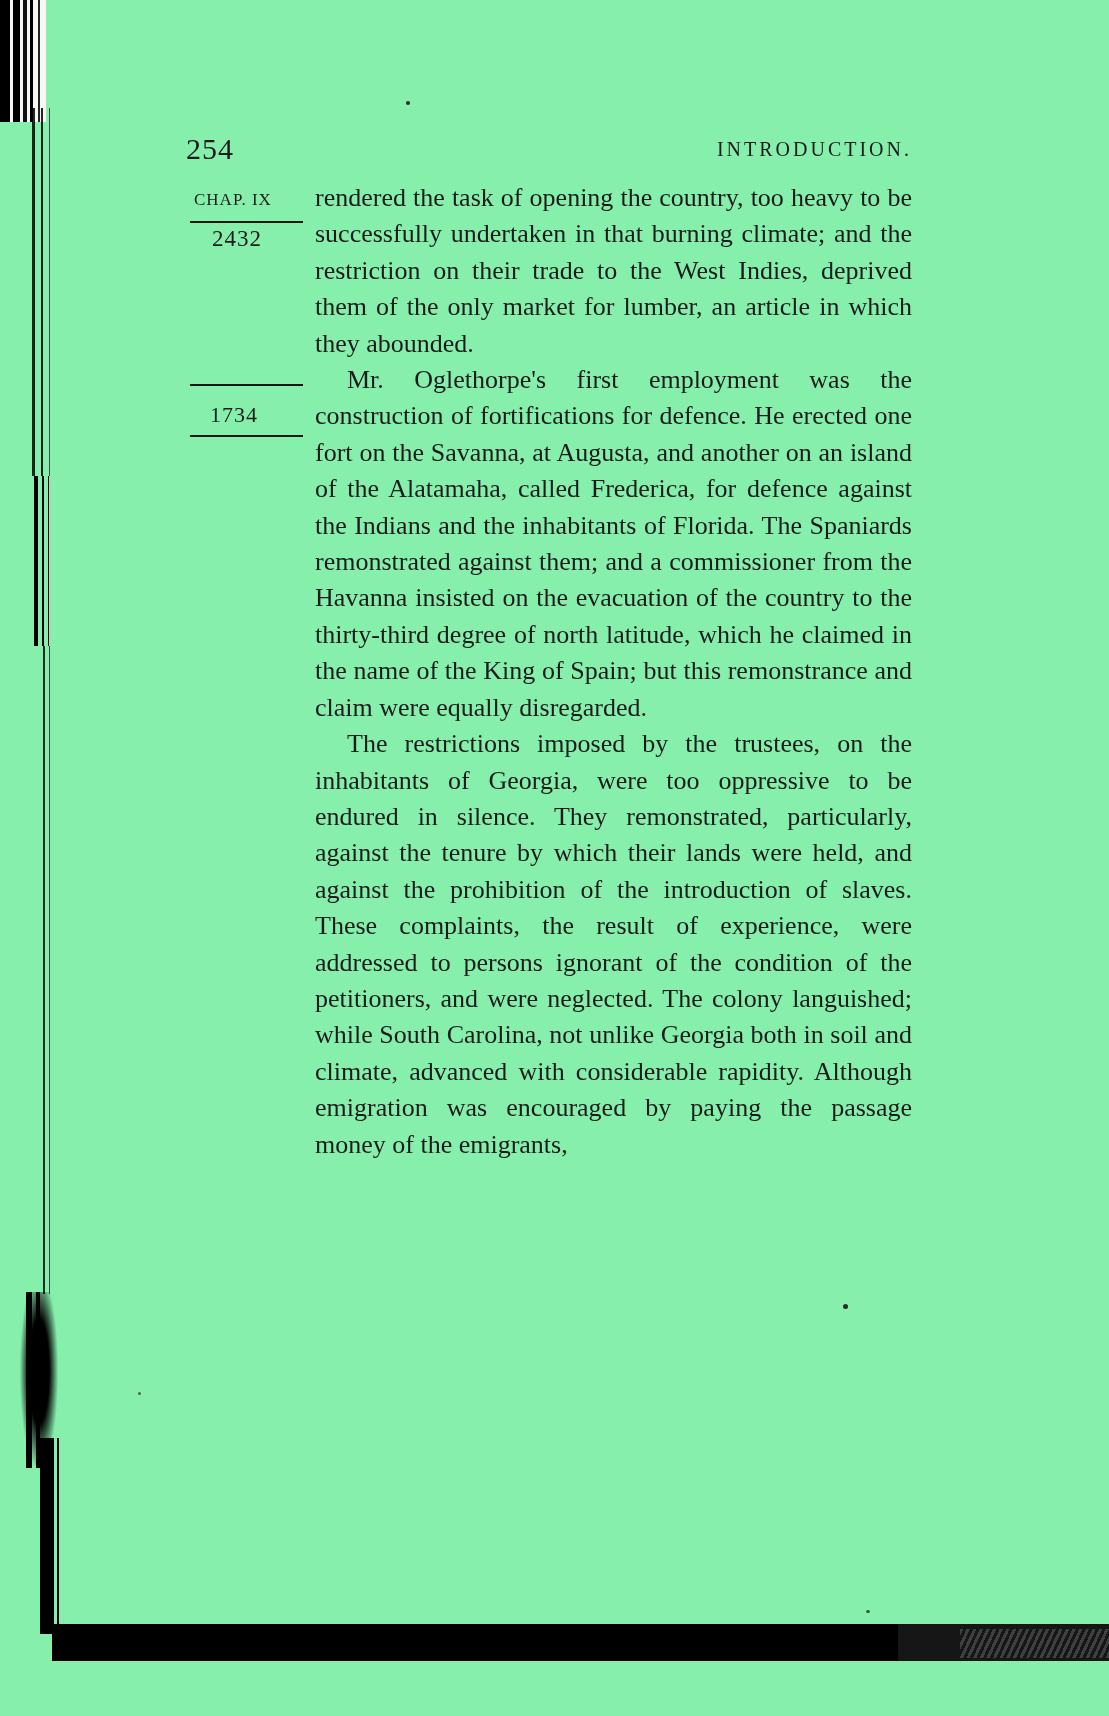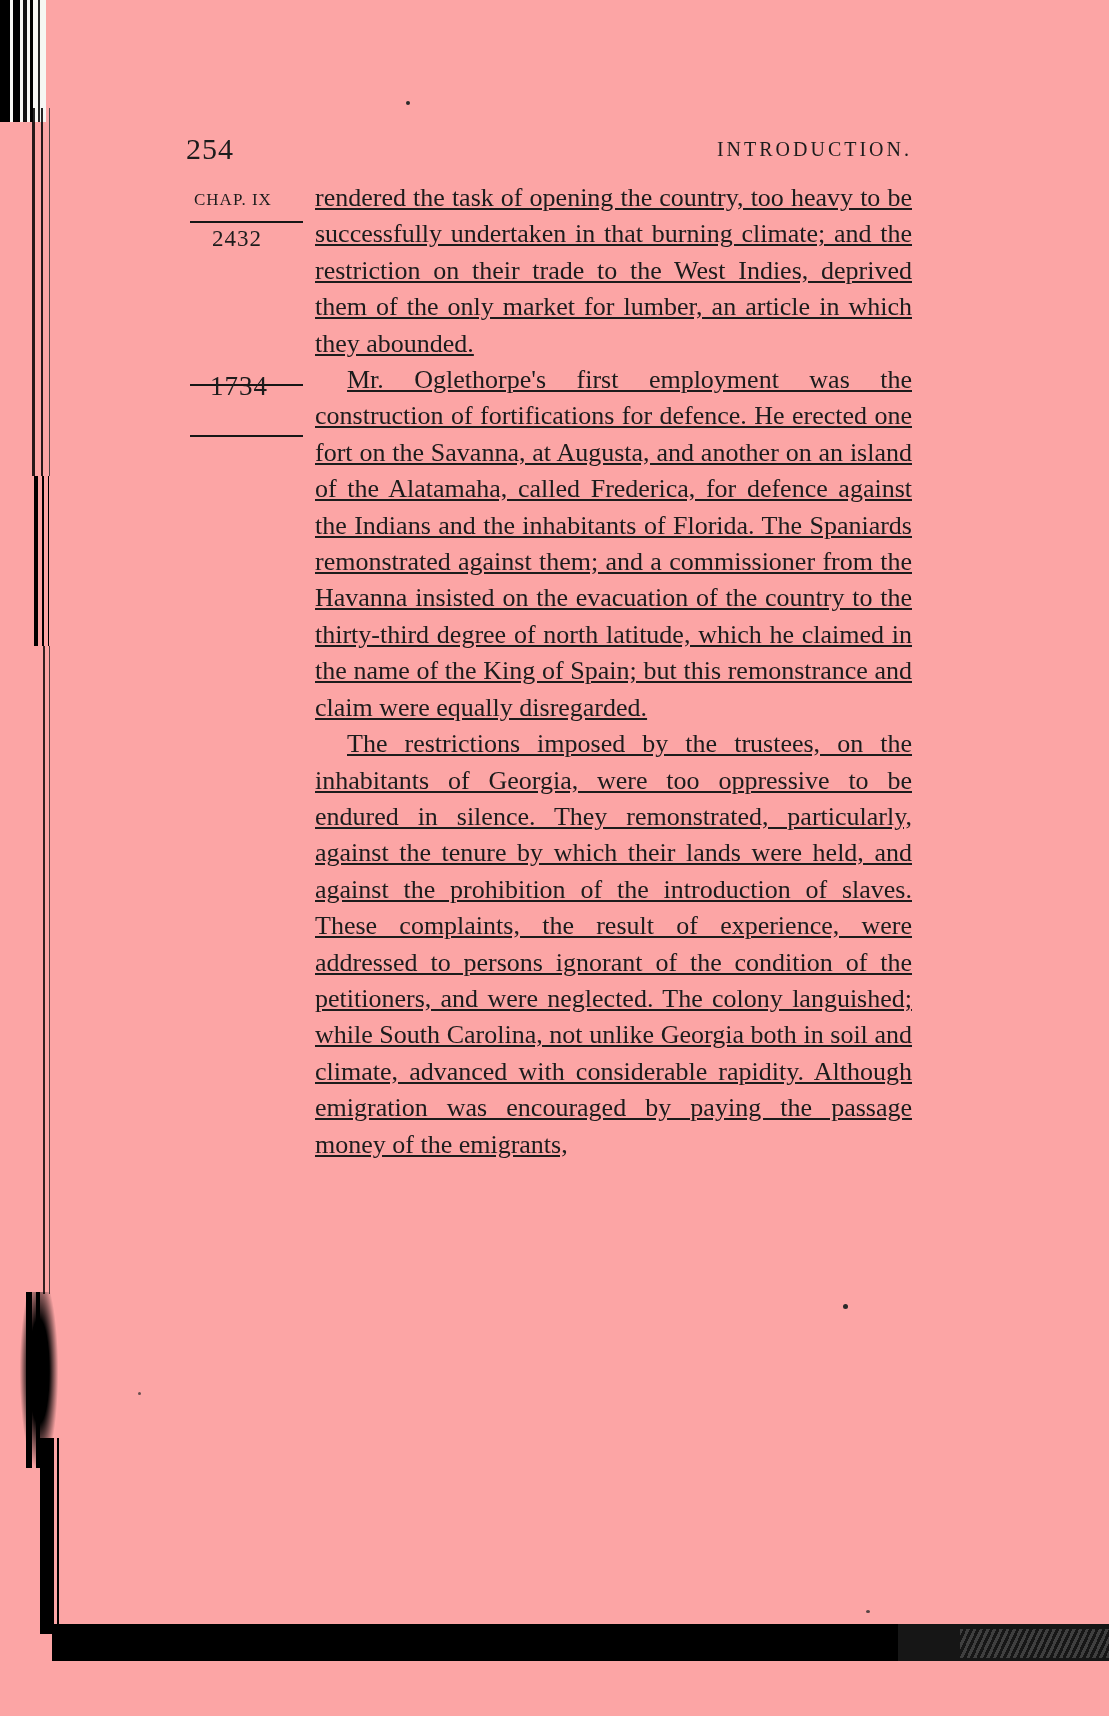--- a/index.html
+++ b/index.html
@@ -1,41 +1,41 @@
 <!DOCTYPE html>
 <html><head>
 <meta charset="utf-8">
 <style>
   html,body{margin:0;padding:0;background:#d9d9d6;}
   .page{
     position:relative;width:1109px;height:1716px;margin:0 auto;
-    background:#fca5a5;overflow:hidden;
+    background:#86efac;overflow:hidden;
     font-family:"Liberation Serif", serif;color:#1c1c1c;
   }
 
   
   .page-number{position:absolute;left:186px;top:132px;font-size:30px;letter-spacing:1px;}
   .running-header{position:absolute;left:315px;top:138px;width:597px;text-align:right;
     font-size:20px;letter-spacing:3px;}
 
   
   .note-chap{position:absolute;left:194px;top:190px;font-size:17px;letter-spacing:1px;font-weight:normal;}
   .note-year-1{position:absolute;left:212px;top:226px;font-size:23px;letter-spacing:1px;}
-  .note-year-2{position:absolute;left:210px;top:371px;font-size:27px;letter-spacing:1px;}
+  .note-year-2{position:absolute;left:210px;top:402px;font-size:22px;letter-spacing:1px;}
   .margin-rule{position:absolute;left:190px;width:113px;height:2px;background:#161616;}
   .rule-1{top:221px;}
   .rule-2{top:384px;}
   .rule-3{top:435px;}
 
   
   .text-column{
     position:absolute;left:315px;top:180px;width:597px;
     font-size:26px;line-height:36.4px;text-align:justify;
   }
-  .para{margin:0;text-decoration:underline;}
+  .para{margin:0;}
   .para.indent{text-indent:32px;}
 
   
   .artifact{position:absolute;}
   .tl-block{
     left:0;top:0;width:46px;height:122px;
     background:linear-gradient(90deg,
       #000 0 10px,#f6f6f3 10px 13px,#000 13px 20px,#f6f6f3 20px 23px,
       #111 23px 27px,#f6f6f3 27px 30px,#000 30px 33px,#f6f6f3 33px 38px,
       #222 38px 40px,#f6f6f3 40px 46px);

